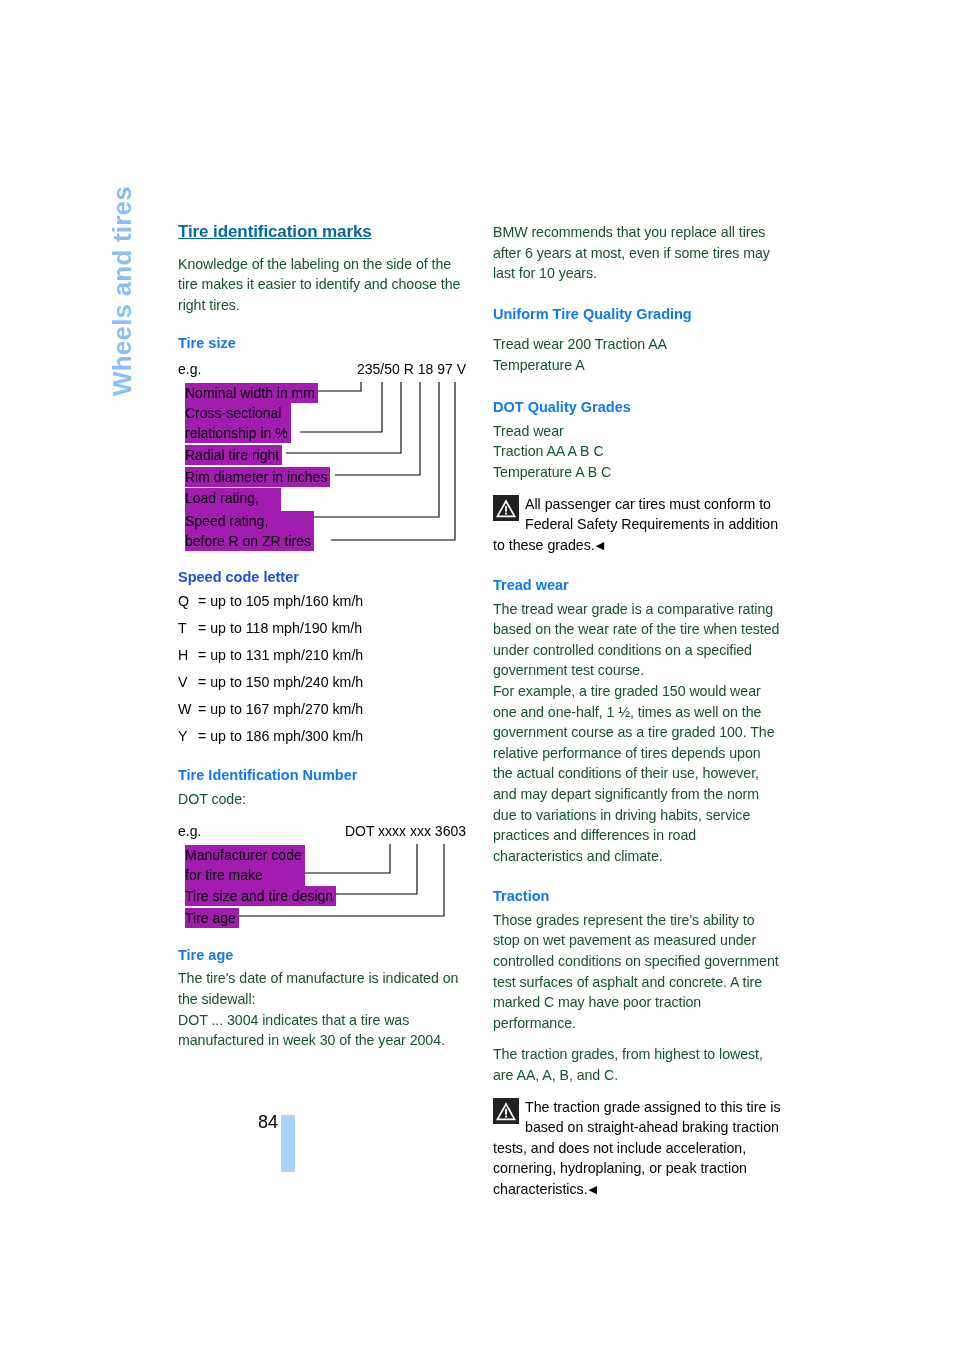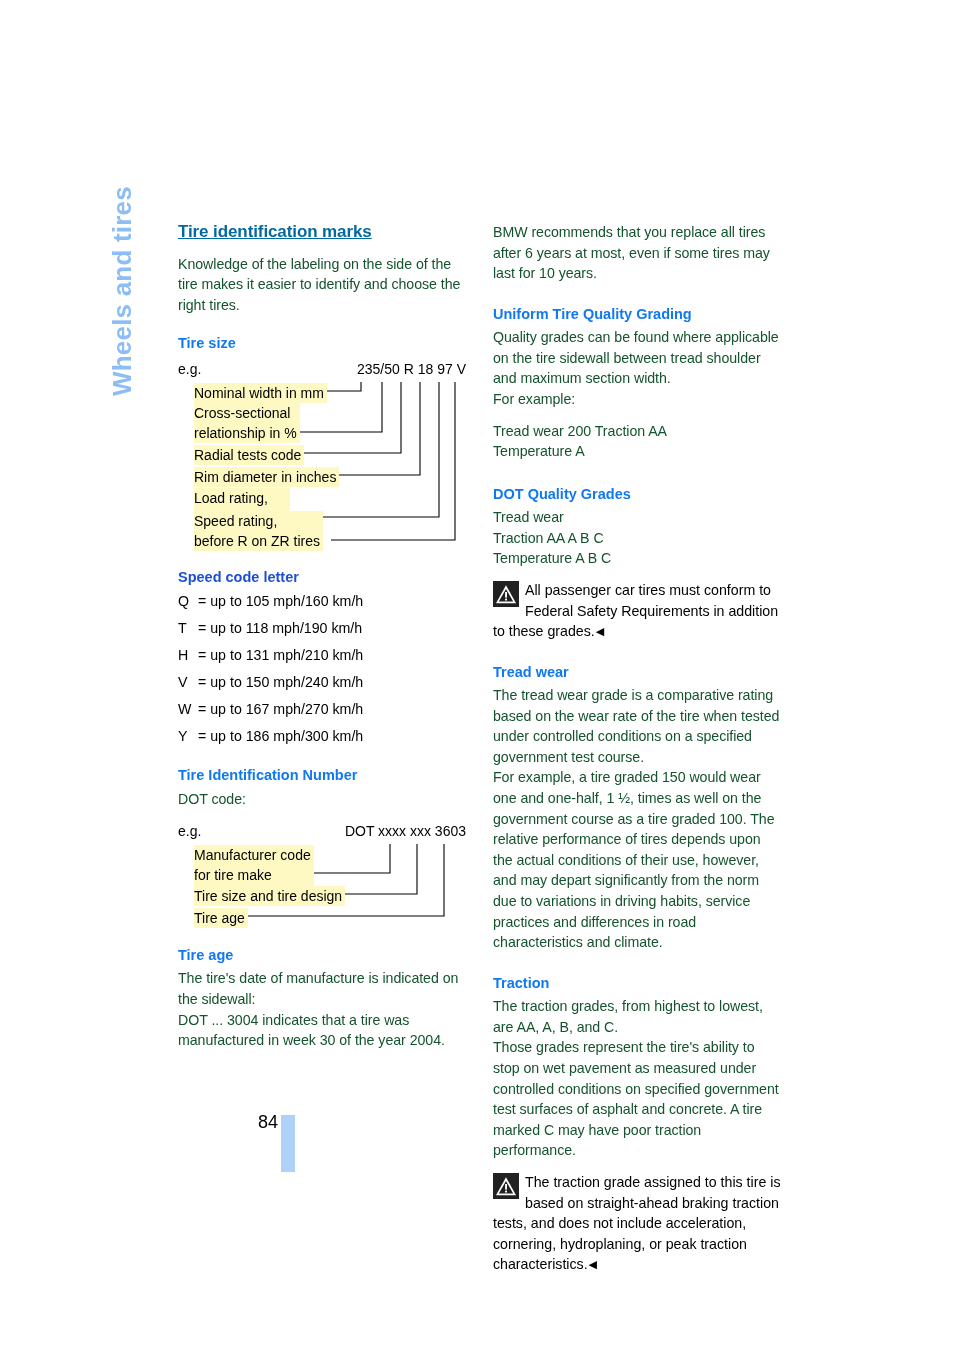--- a/index.html
+++ b/index.html
@@ -104,23 +104,23 @@
   .diagram .eg-row {
     display: flex;
     justify-content: space-between;
     align-items: baseline;
     margin-bottom: 3px;
   }
   .diagram .eg-label { }
   .diagram .eg-code  { white-space: nowrap; }
   .diagram .lbl {
     position: absolute;
-    left: 16px;
+    left: 7px;
     white-space: nowrap;
-    background: #fef9c3;
+    background: #a21caf;
     padding-right: 3px;
     z-index: 2;
   }
   .diagram svg {
     position: absolute;
     left: 0;
     top: 0;
     overflow: visible;
     z-index: 1;
   }
@@ -211,21 +211,21 @@
       <div class="lbl" style="top:24px;">
         <span>Nominal width in mm</span>
       </div>
 
       <div class="lbl" style="top:44px; line-height:1.45;">
         <div>Cross-sectional</div>
         <div>relationship in %</div>
       </div>
 
       <div class="lbl" style="top:86px;">
-        <span>Radial tests code</span>
+        <span>Radial tire right</span>
       </div>
 
       <div class="lbl" style="top:108px;">
         <span>Rim diameter in inches</span>
       </div>
 
       <div class="lbl" style="top:129px; line-height:1.45;">
         <div>Load rating,</div>
         <div>not for ZR tires</div>
       </div>
@@ -302,22 +302,20 @@
     <h2 class="sub" style="margin-top:26px;">Tire age</h2>
     <p class="body" style="white-space:pre-line;">The tire's date of manufacture is indicated on the sidewall:
 DOT ... 3004 indicates that a tire was manufactured in week 30 of the year 2004.</p>
   </div>
 
   <div class="col col-right">
 
     <p class="body">BMW recommends that you replace all tires after 6 years at most, even if some tires may last for 10 years.</p>
 
     <h2 class="sub" style="margin-top:22px;">Uniform Tire Quality Grading</h2>
-    <p class="body" style="white-space:pre-line;">Quality grades can be found where applicable on the tire sidewall between tread shoulder and maximum section width.
-For example:</p>
     <p class="body" style="margin-top:11px;">
       <span>Tread wear 200 Traction AA</span><br>
       <span>Temperature A</span>
     </p>
 
     <h2 class="sub" style="margin-top:24px;">DOT Quality Grades</h2>
     <p class="body">
       <span>Tread wear</span><br>
       <span>Traction AA A B C</span><br>
       <span>Temperature A B C</span>
@@ -334,22 +332,22 @@
         </svg>
       </span>
       <span class="note-text">All passenger car tires must conform to Federal Safety Requirements in addition to these grades.</span><span class="endmark">◀</span>
     </div>
 
     <h2 class="sub" style="margin-top:22px;">Tread wear</h2>
     <p class="body">The tread wear grade is a comparative rating based on the wear rate of the tire when tested under controlled conditions on a specified government test course.</p>
     <p class="body tight" style="margin-top:0;">For example, a tire graded 150 would wear one and one-half, 1&nbsp;½, times as well on the government course as a tire graded 100. The relative performance of tires depends upon the actual conditions of their use, however, and may depart significantly from the norm due to variations in driving habits, service practices and differences in road characteristics and climate.</p>
 
     <h2 class="sub" style="margin-top:22px;">Traction</h2>
+    <p class="body tight" style="margin-top:0;">Those grades represent the tire's ability to stop on wet pavement as measured under controlled conditions on specified government test surfaces of asphalt and concrete. A tire marked C may have poor traction performance.</p>
     <p class="body">The traction grades, from highest to lowest, are AA, A, B, and C.</p>
-    <p class="body tight" style="margin-top:0;">Those grades represent the tire's ability to stop on wet pavement as measured under controlled conditions on specified government test surfaces of asphalt and concrete. A tire marked C may have poor traction performance.</p>
 
     <div class="note">
       <span class="warn-icon">
         <svg width="26" height="26" viewBox="0 0 26 26">
           <rect x="0" y="0" width="26" height="26" fill="#212121"></rect>
           <path d="M13 4.2 L23 22.2 L3 22.2 Z" fill="#ffffff"></path>
           <path d="M13 8.0 L20.2 20.6 L5.8 20.6 Z" fill="#212121"></path>
           <rect x="12.1" y="11.0" width="1.9" height="5.6" fill="#ffffff"></rect>
           <rect x="12.1" y="17.6" width="1.9" height="1.9" fill="#ffffff"></rect>
         </svg>

